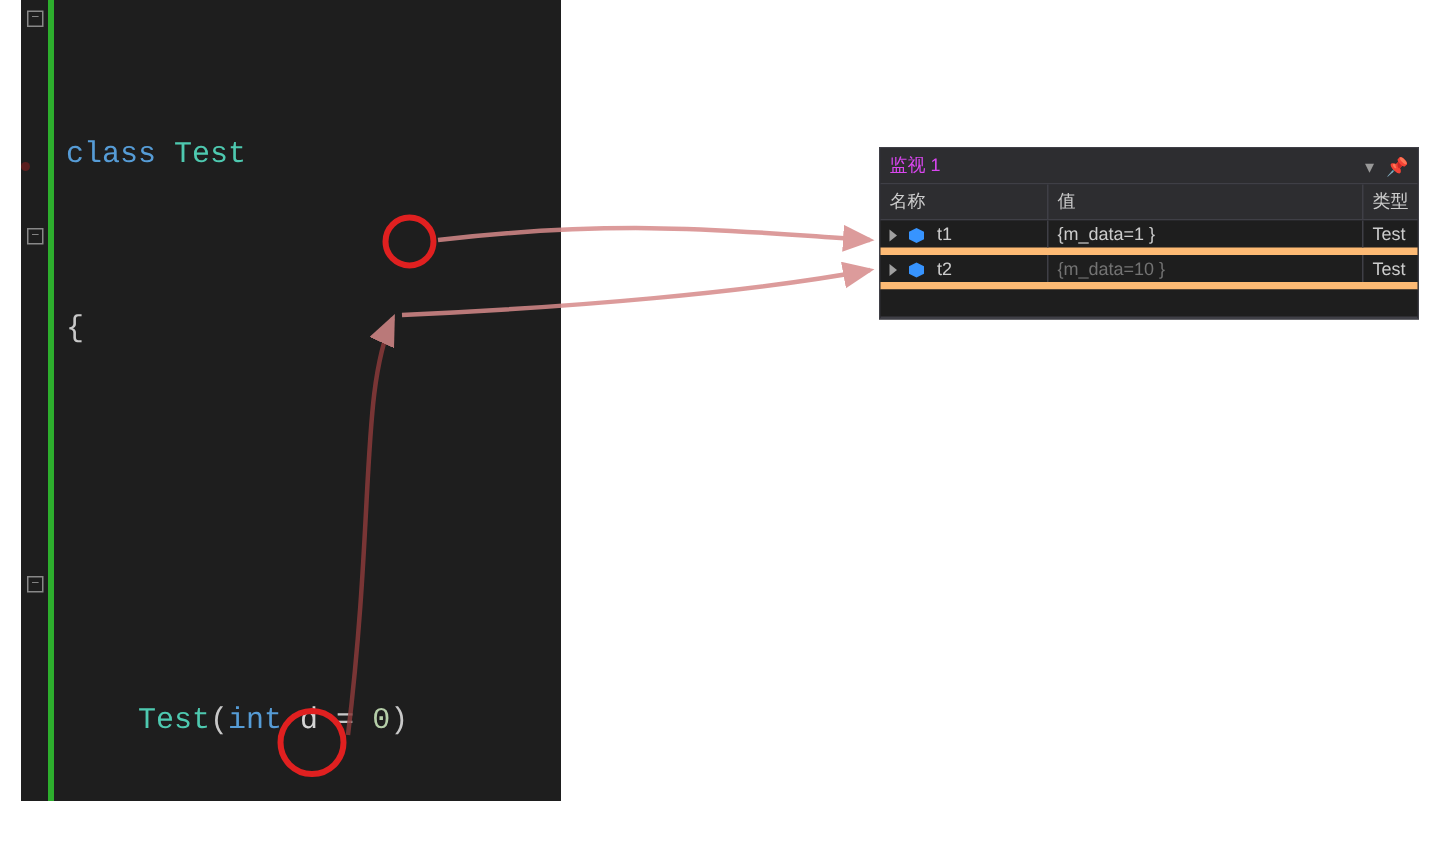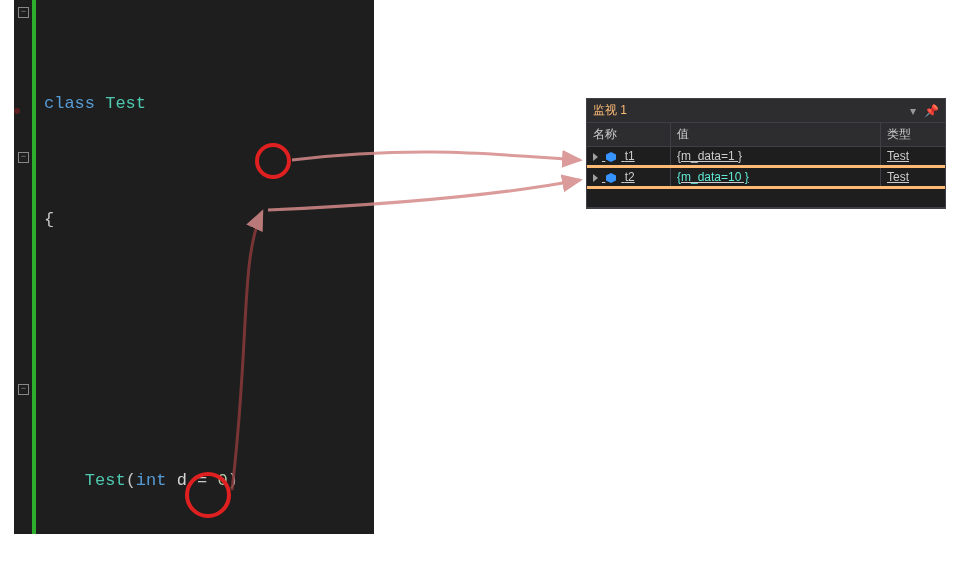--- a/index.html
+++ b/index.html
@@ -56,21 +56,21 @@
     left: 0;
     width: 6px;
     height: 6px;
     border-radius: 50%;
     background: #5a1e1e;
   }
 
   .code-area {
     flex: 1;
     padding: 2px 0 0 0;
-    font-size: 17px;
+    font-size: 20px;
     line-height: 29px;
     white-space: pre;
     color: #d4d4d4;
     position: relative;
   }
   .code-line { height: 29px; }
   .kw    { color: #569cd6; }  
   .type  { color: #4ec9b0; }  
   .ident { color: #d4d4d4; }
   .punct { color: #c8c8c8; }
@@ -89,60 +89,59 @@
     font-size: 12px;
   }
   .watch-title {
     display: flex;
     align-items: center;
     justify-content: space-between;
     padding: 3px 6px;
     background: #2d2d30;
     border-bottom: 1px solid #3f3f46;
   }
-  .watch-title-text { color: #fdba74; }
+  .watch-title-text { color: #d946ef; }
   .watch-title-controls { display:flex; gap:8px; color:#999; }
   .watch-title-controls span { cursor:pointer; font-size:12px; }
 
   .watch-header {
     display: flex;
     background: #2d2d30;
     border-bottom: 1px solid #3f3f46;
   }
   .watch-header div {
     padding: 3px 6px;
     border-right: 1px solid #3f3f46;
     box-sizing: border-box;
     color: #cccccc;
   }
-  .col-name  { width: 84px; }
+  .col-name  { width: 112px; }
   .col-value { width: 210px; }
   .col-type  { flex:1; border-right:none !important; }
 
   .watch-row {
     display: flex;
-    border-bottom: 3px solid #fdba74;
-    background: #1e1e1e;
-    text-decoration: underline;
+    border-bottom: 5px solid #fdba74;
+    background: #1e1e1e;
   }
   .watch-row:last-child{border-bottom:none;}
   .watch-row .cell {
     padding: 2px 6px;
     border-right: 1px solid #3f3f46;
     box-sizing: border-box;
     overflow: hidden;
     white-space: nowrap;
   }
   .watch-row .cell:last-child{border-right:none;}
   .expander { display:inline-block; width:0;height:0;border-top:4px solid transparent;border-bottom:4px solid transparent;border-left:5px solid #a0a0a0;margin-right:4px;vertical-align:middle;cursor:pointer;}
   .obj-icon {
     display:inline-block;width:12px;height:12px;vertical-align:middle;margin-right:4px;
   }
   .val-normal  { color:#cccccc; }
-  .val-changed { color:#5eead4; }
+  .val-changed { color:#737373; }
 
   .watch-empty-row{
     height:18px;background:#1e1e1e;border-bottom:1px solid #3f3f46;
   }
 
   
   .anno-circle{
     position:absolute;border:4px solid #e02020;border-radius:50%;
     box-sizing:border-box;pointer-events:none;
   }

